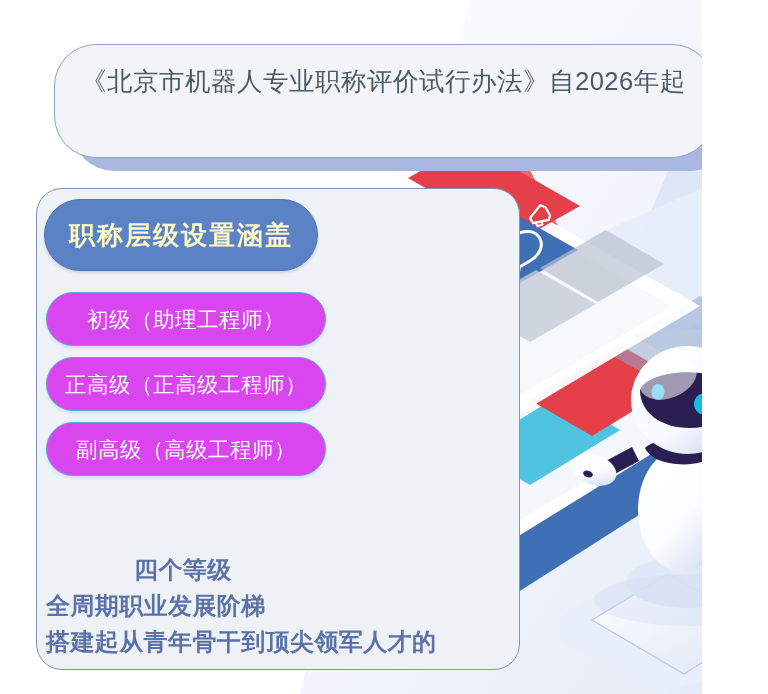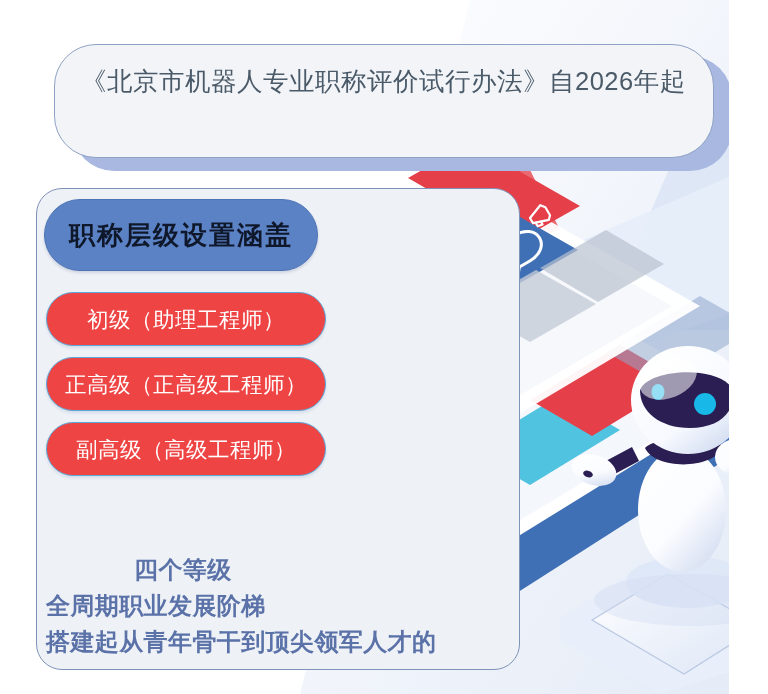--- a/index.html
+++ b/index.html
@@ -9,21 +9,20 @@
   }
   body {
     font-family: "Liberation Sans", "DejaVu Sans", sans-serif;
   }
   #stage {
     position: relative;
     width: 702px;
     height: 694px;
     overflow: hidden;
     background: #ffffff;
-    padding-left: 27px;
   }
 
   
   .illus {
     position: absolute;
     inset: 0;
     z-index: 1;
   }
   .illus svg { display: block; }
 
@@ -84,38 +83,38 @@
     background: #5b82c4;
     border: 1.5px solid #4d74b6;
     box-sizing: border-box;
     display: flex;
     align-items: center;
     justify-content: center;
     z-index: 8;
     box-shadow: 0 2px 3px rgba(60,80,130,0.18);
   }
   .head-pill span {
-    color: #0f172a;
+    color: #fef9c3;
     font-size: 26px;
     font-weight: bold;
     letter-spacing: 2px;
   }
 
   
   .levels {
     position: absolute;
     left: 46px;
     top: 292px;
     z-index: 8;
   }
   .lvl {
     width: 280px;
     height: 54px;
     border-radius: 27px;
-    background: #ef4444;
+    background: #d946ef;
     border: 1.5px solid #5ba9d8;
     box-sizing: border-box;
     display: flex;
     align-items: center;
     justify-content: center;
     margin-bottom: 11px;
     box-shadow: 0 2px 3px rgba(70,110,160,0.15);
   }
   .lvl span {
     color: #ffffff;

